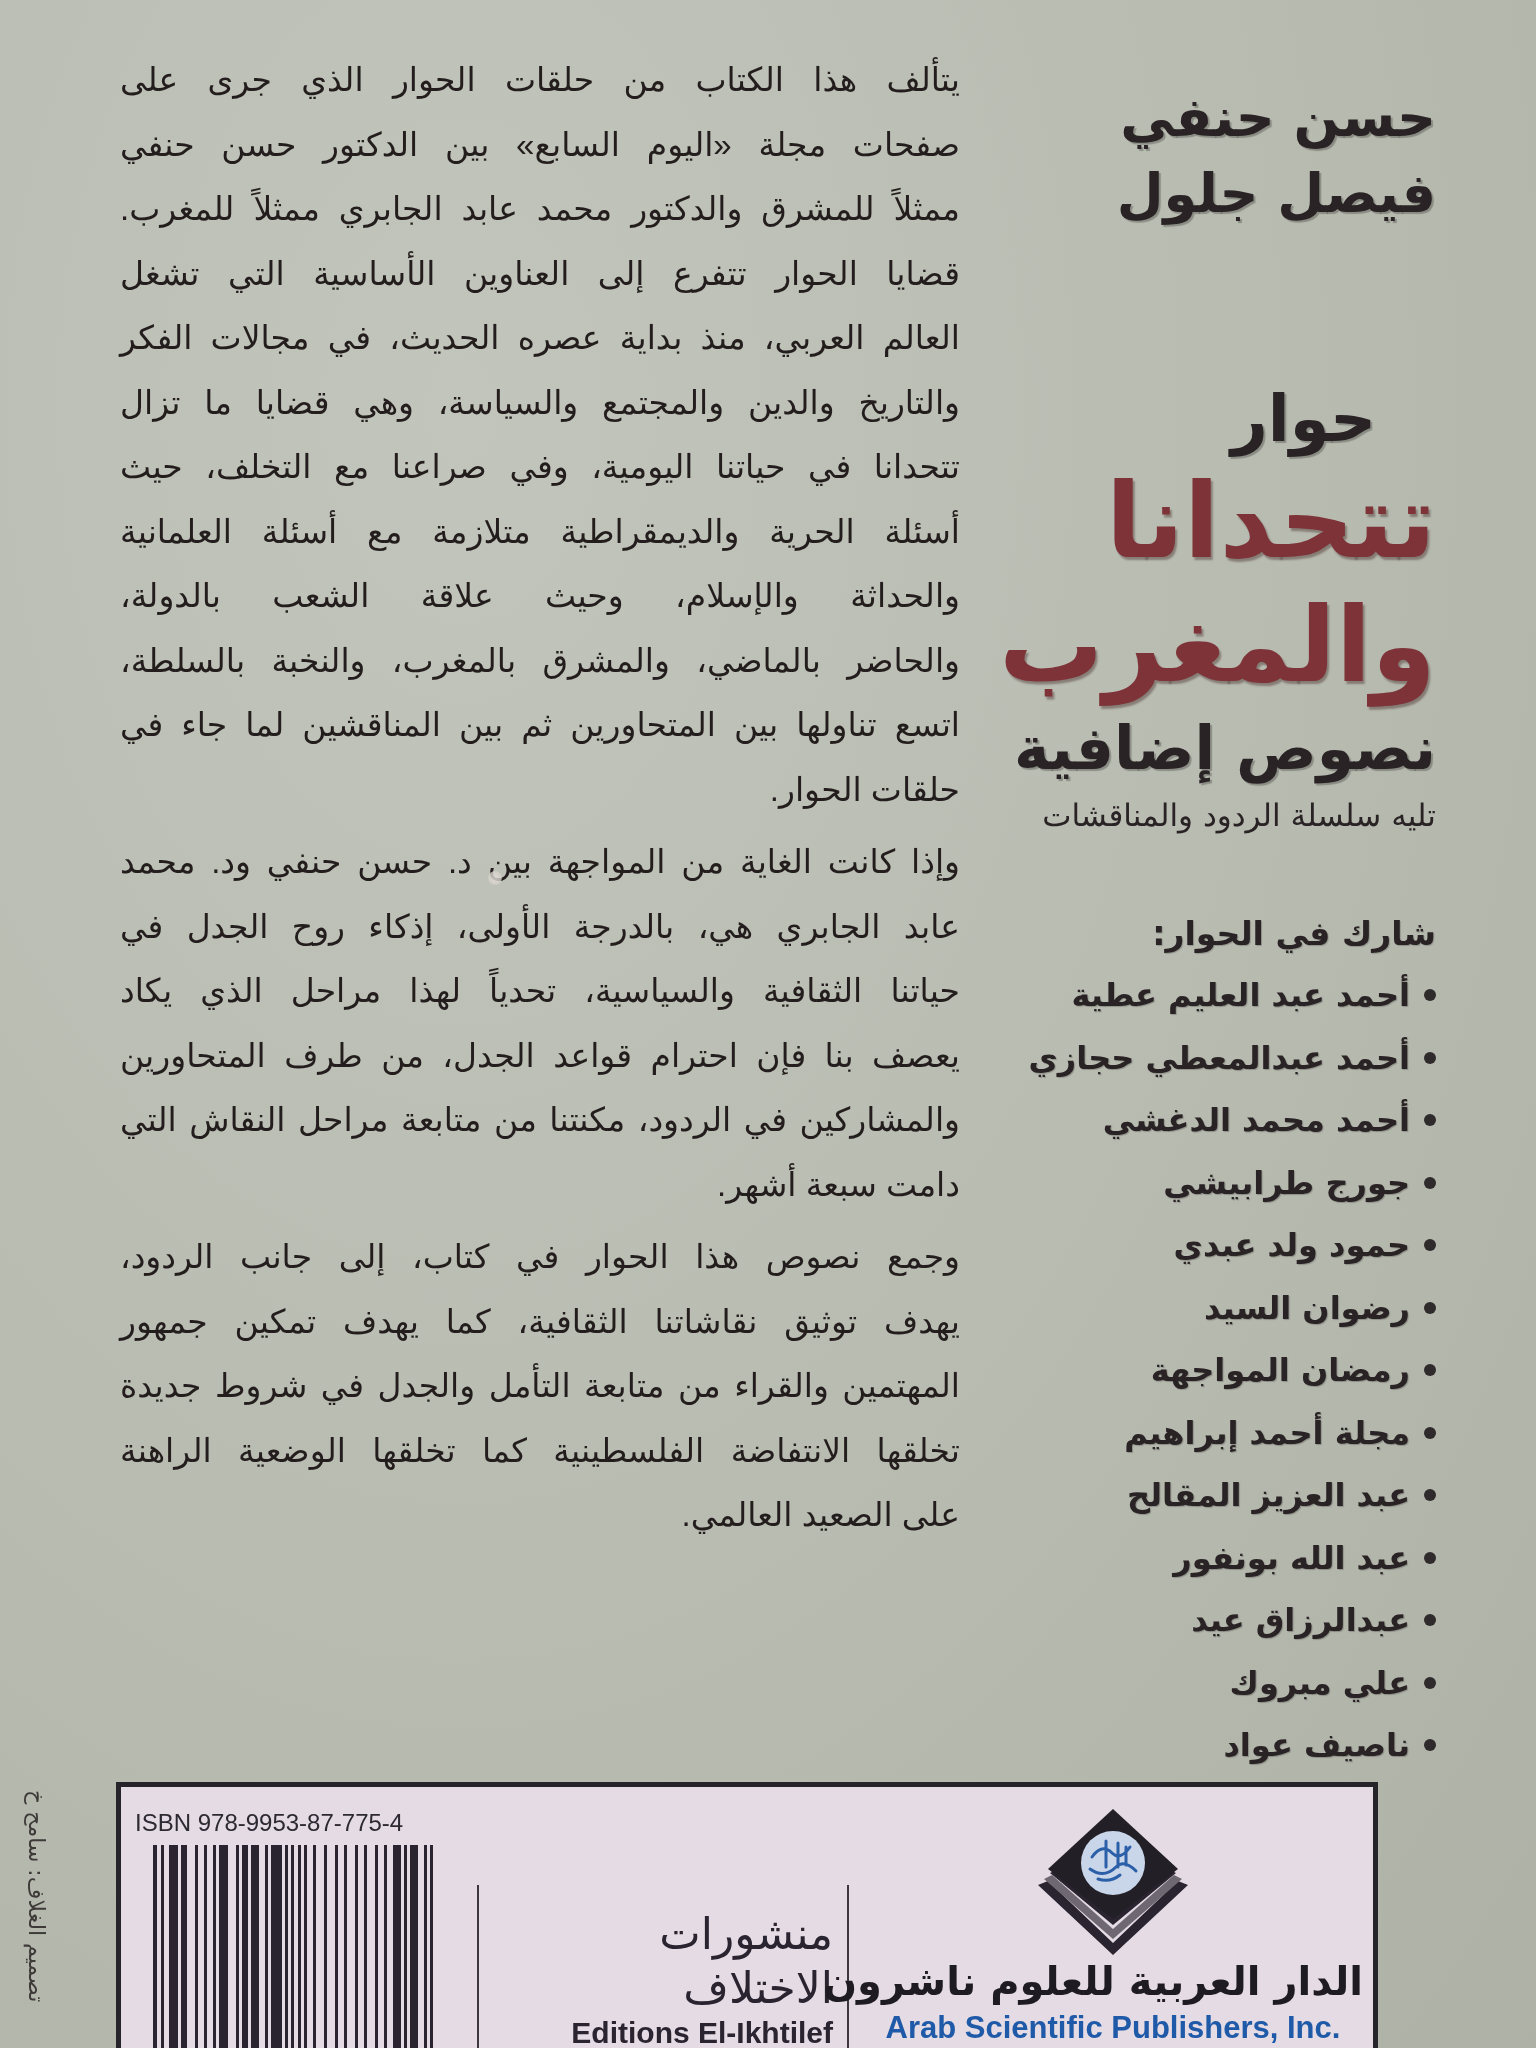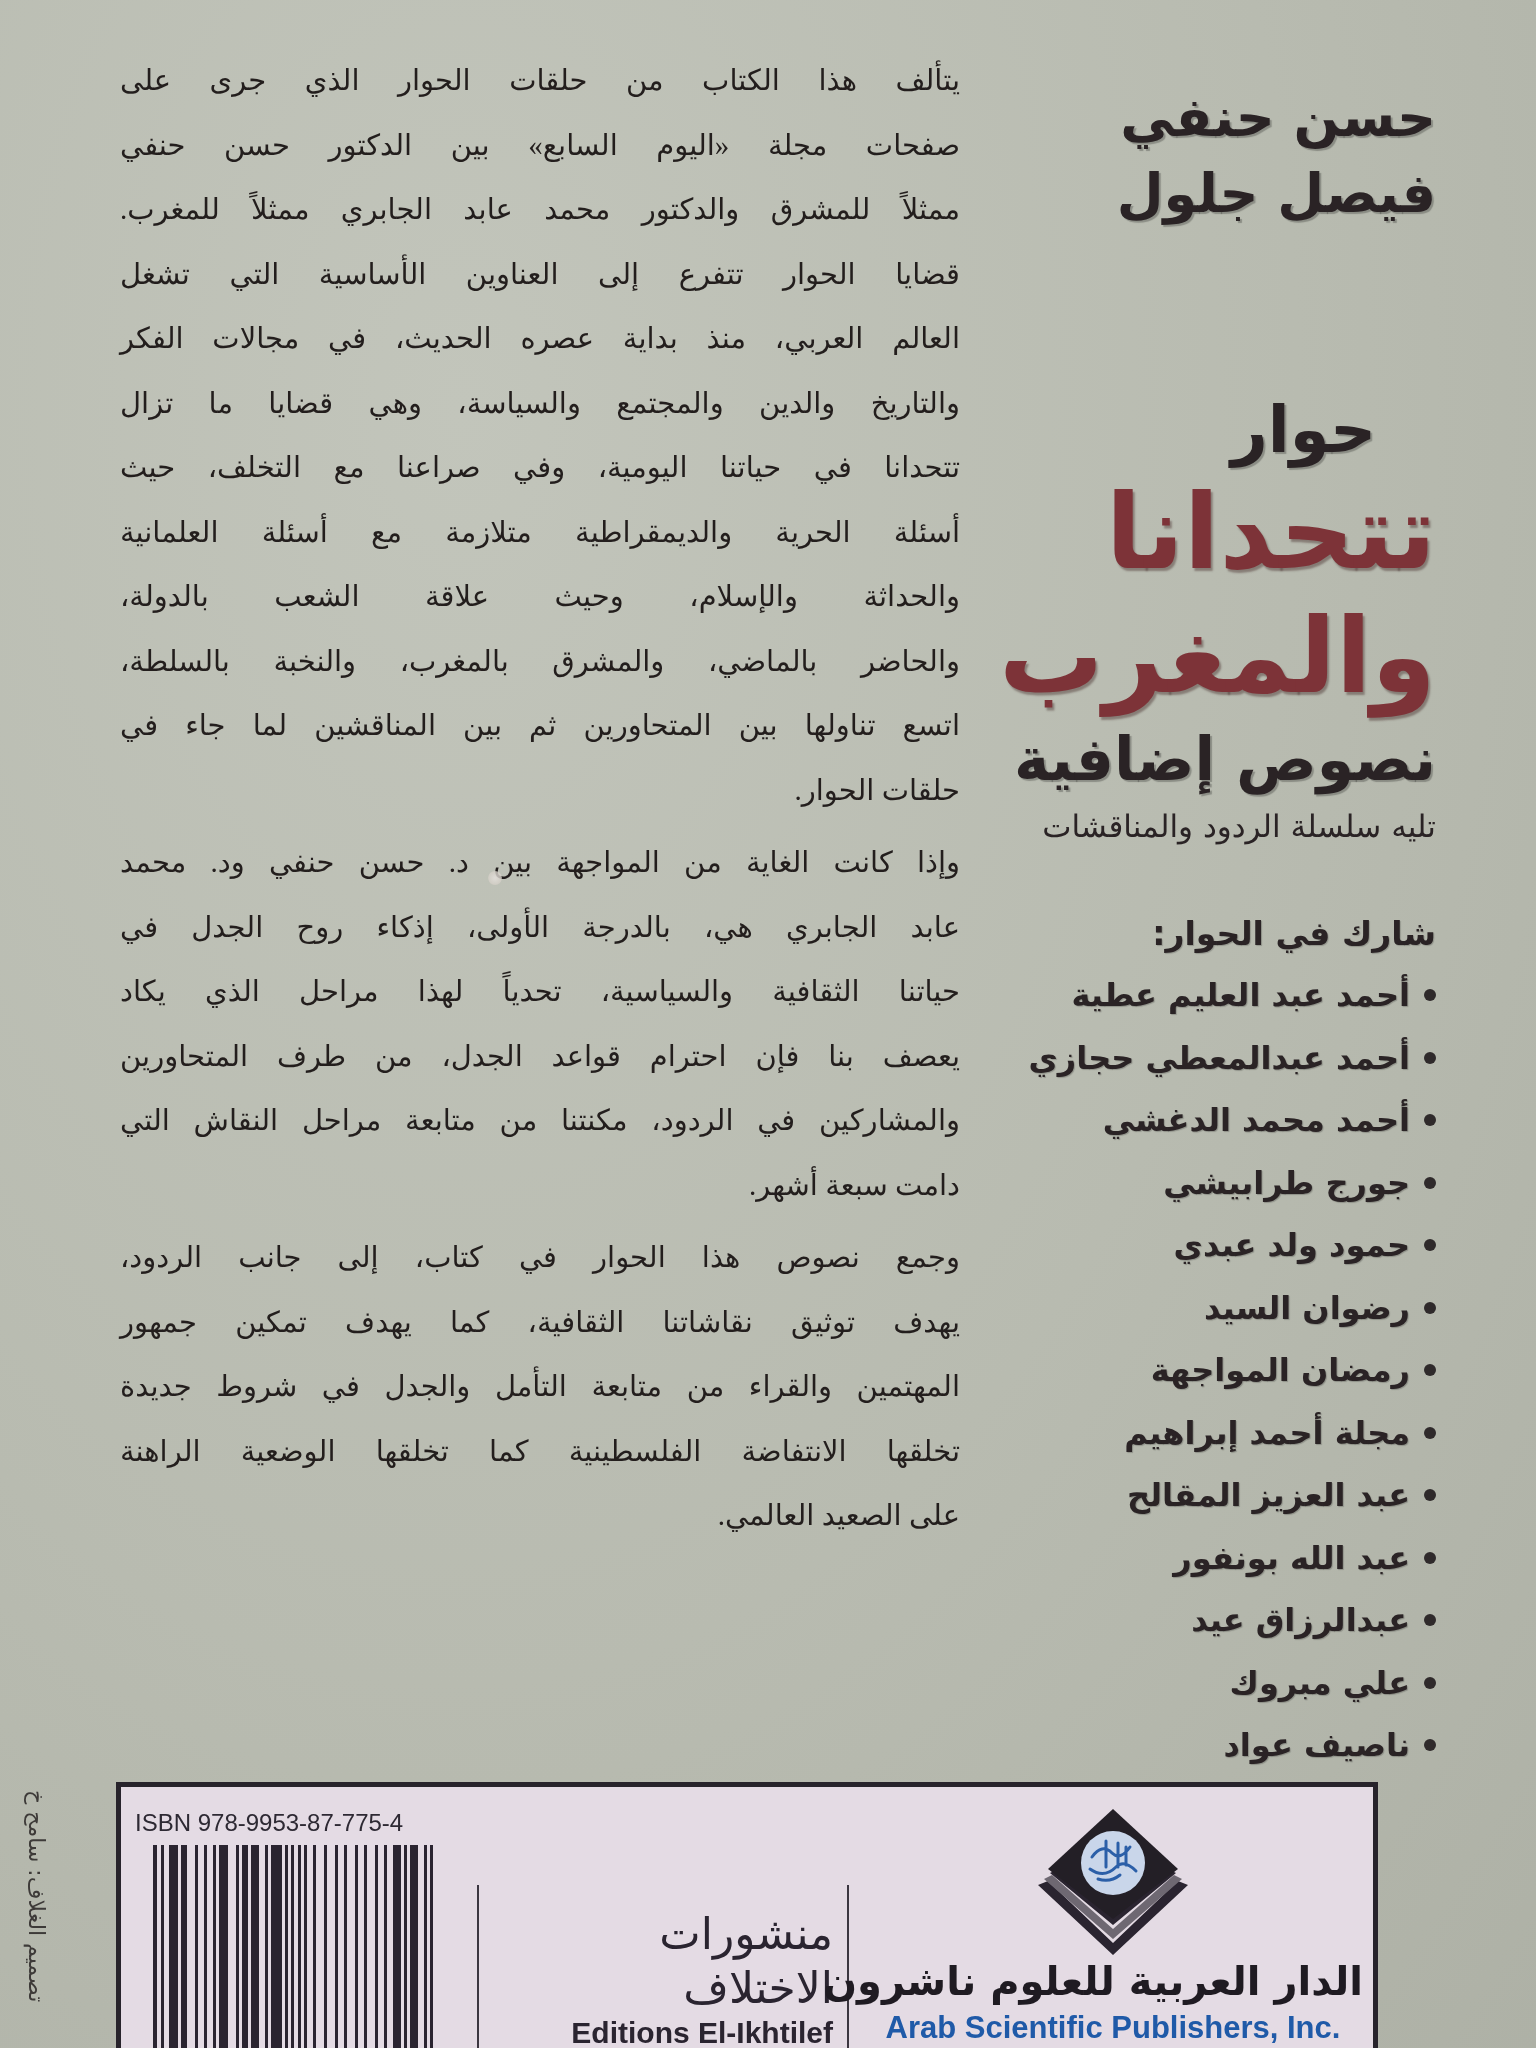--- a/index.html
+++ b/index.html
@@ -15,28 +15,28 @@
     
     .blurb {
       position: absolute;
       left: 120px;
       top: 48px;
       width: 840px;
       direction: rtl;
       text-align: right;
     }
     .blurb .line {
-      font-size: 29px;
+      font-size: 33px;
       line-height: 64.5px;
       height: 64.5px;
       white-space: nowrap;
       text-align: justify;
       text-align-last: justify;
       color: #231e1d;
-      font-family: Liberation Serif, serif;
+      font-family: Liberation Sans, sans-serif;
       letter-spacing: 0.2px;
     }
     .blurb .line.last { text-align-last: right; }
     .blurb .gap { height: 8px; }
 
     
     .authors {
       position: absolute;
       right: 100px;
       top: 80px;
@@ -49,21 +49,21 @@
       font-weight: bold;
       line-height: 76px;
       color: #2a2325;
       text-shadow: 2px 2px 1px rgba(0,0,0,0.25);
       white-space: nowrap;
     }
 
     .title-block {
       position: absolute;
       right: 100px;
-      top: 390px;
+      top: 379px;
       width: 420px;
       direction: rtl;
       text-align: right;
     }
     .title-block .hiwar {
       font-size: 64px;
       font-weight: bold;
       color: #2a2325;
       line-height: 80px;
       margin-right: 60px;

